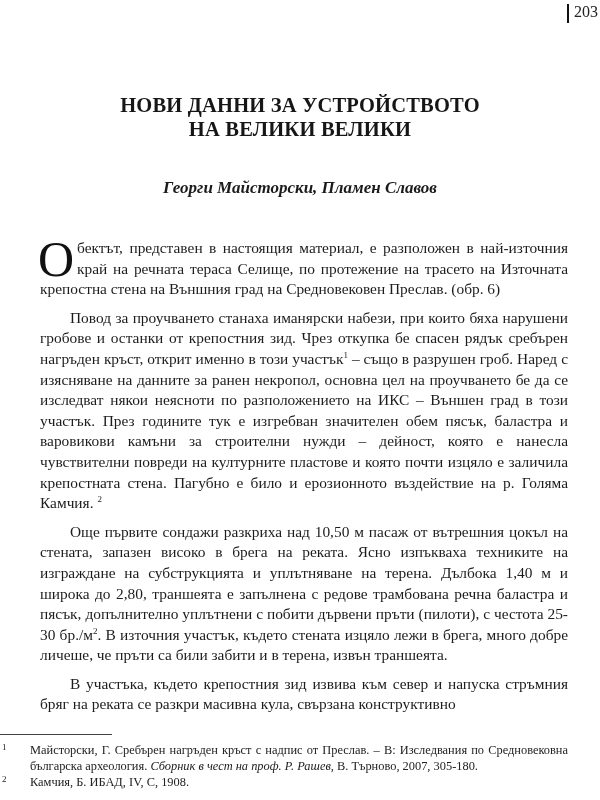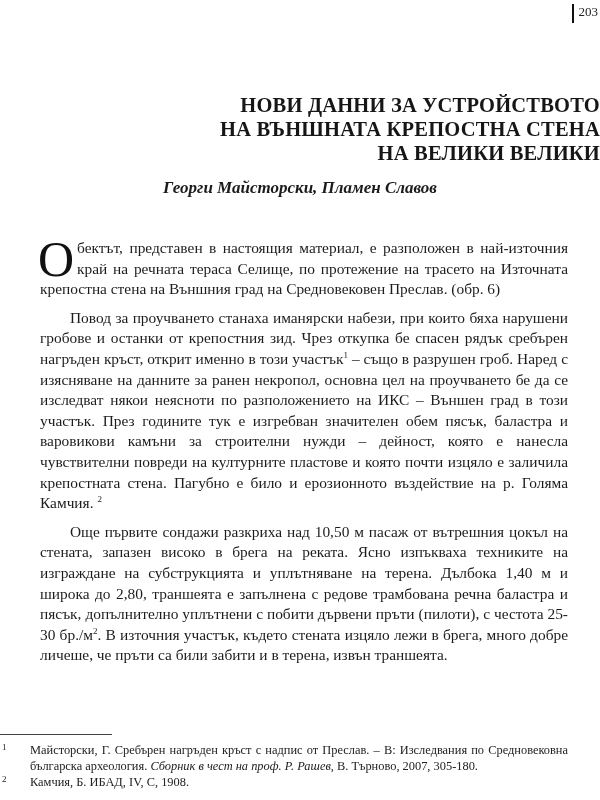--- a/index.html
+++ b/index.html
@@ -4,23 +4,23 @@
   <style>
     html, body { margin: 0; padding: 0; }
     body {
       width: 600px; height: 800px; background: #ffffff; position: relative; overflow: hidden;
       font-family: "Liberation Serif", "DejaVu Serif", serif; color: #1a1a1a;
     }
     .page-header {
       position: absolute; top: 0; right: 0; height: 24px; display: flex; align-items: center;
     }
     .header-rule { width: 2px; height: 19px; background: #111; margin-right: 5px; margin-top: 2px; }
-    .page-number { font-size: 13px; color: #222; padding-right: 2px; margin-top: 0px; }
+    .page-number { font-size: 16px; color: #222; padding-right: 2px; margin-top: 0px; }
     .title-block {
-      position: absolute; top: 93px; left: 0; width: 600px; text-align: right;
+      position: absolute; top: 93px; left: 0; width: 600px; text-align: center;
     }
     .title-line {
       font-weight: bold; font-size: 20.5px; line-height: 24px; letter-spacing: 0.2px; color: #161616;
     }
     .authors {
       position: absolute; top: 178px; left: 0; width: 600px; text-align: center;
       font-style: italic; font-weight: bold; font-size: 17px; color: #1b1b1b;
     }
     .body-text {
       position: absolute; top: 238px; left: 40px; width: 528px;
@@ -49,30 +49,30 @@
 </head>
 <body>
 
 <div class="page-header">
   <div class="header-rule"></div>
   <span class="page-number">203</span>
 </div>
 
 <div class="title-block">
   <div class="title-line">НОВИ ДАННИ ЗА УСТРОЙСТВОТО</div>
-  <div class="title-line">НА ВЪНШНАТА КРЕПОСТНА СТЕНА</div>
   <div class="title-line">НА ВЕЛИКИ ВЕЛИКИ</div>
 </div>
 
 <div class="authors">Георги Майсторски, Пламен Славов</div>
 
 <div class="body-text">
   <p class="first-para"><span class="dropcap">О</span><span>бектът, представен в настоящия материал, е разположен в най-източния край на речната тераса Селище, по протежение на трасето на Източната крепостна стена на Външния град на Средновековен Преслав. (обр. 6)</span></p>
   <p class="indent"><span>Повод за проучването станаха иманярски набези, при които бяха нарушени гробове и останки от крепостния зид. Чрез откупка бе спасен рядък сребърен нагръден кръст, открит именно в този участък</span><sup>1</sup><span> – също в разрушен гроб. Наред с изясняване на данните за ранен некропол, основна цел на проучването бе да се изследват някои неясноти по разположението на ИКС – Външен град в този участък. През годините тук е изгребван значителен обем пясък, баластра и варовикови камъни за строителни нужди – дейност, която е нанесла чувствителни повреди на културните пластове и която почти изцяло е заличила крепостната стена. Пагубно е било и ерозионното въздействие на р. Голяма Камчия. </span><sup>2</sup></p>
   <p class="indent"><span>Още първите сондажи разкриха над 10,50 м пасаж от вътрешния цокъл на стената, запазен високо в брега на реката. Ясно изпъкваха техниките на изграждане на субструкцията и уплътняване на терена. Дълбока 1,40 м и широка до 2,80, траншеята е запълнена с редове трамбована речна баластра и пясък, допълнително уплътнени с побити дървени пръти (пилоти), с честота 25-30 бр./м</span><sup>2</sup><span>. В източния участък, където стената изцяло лежи в брега, много добре личеше, че пръти са били забити и в терена, извън траншеята.</span></p>
+  <p class="indent"><span>В участъка, където крепостния зид извива към север и напуска стръмния бряг на реката се разкри масивна кула, свързана конструктивно</span></p>
 </div>
 
 <div class="footnote-rule"></div>
 
 <div class="footnotes">
   <p class="fn">
     <span class="fn-mark">1</span><b>Майсторски, Г.</b><span> Сребърен нагръден кръст с надпис от Преслав. – В: Изследвания по Средновековна българска археология. </span><i>Сборник в чест на проф. Р. Рашев</i><span>, В. Търново, 2007, 305-180.</span>
   </p>
   <p class="fn">
     <span class="fn-mark">2</span><b>Камчия, Б.</b><span> ИБАД, IV, С, 1908.</span>

